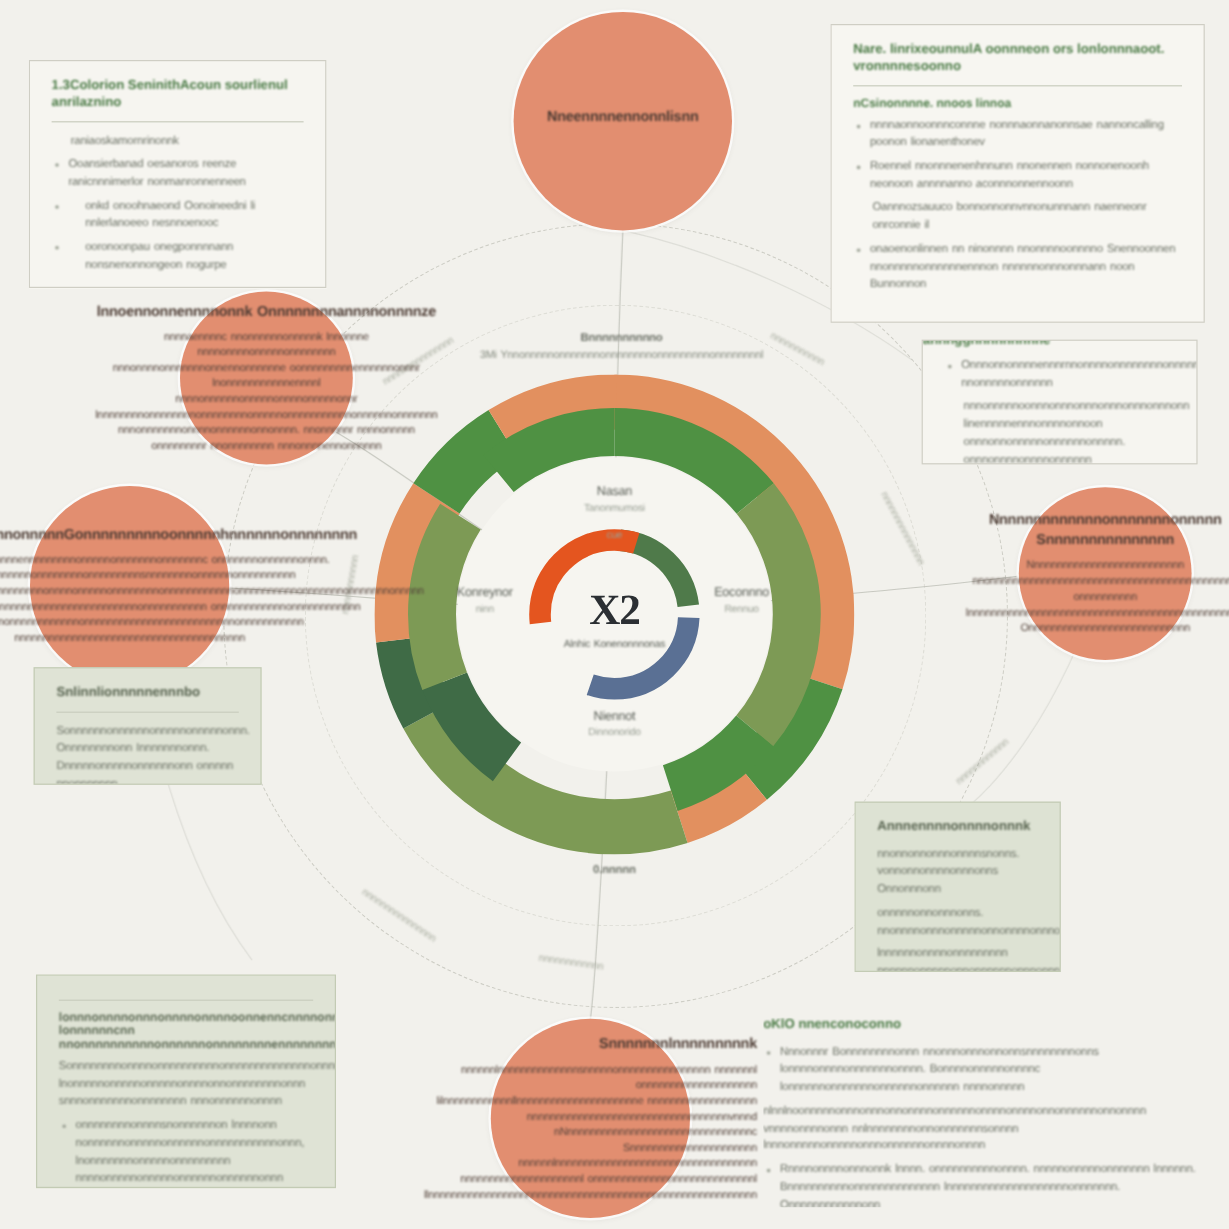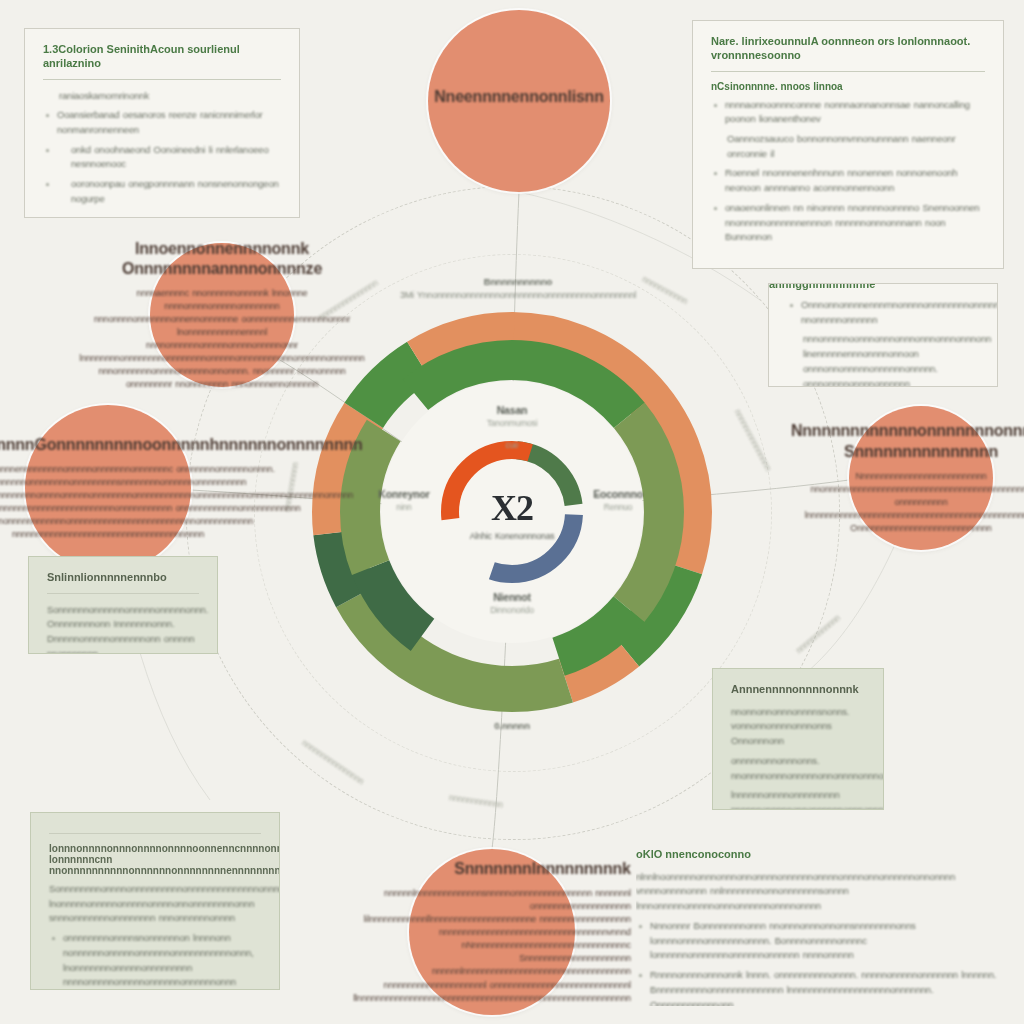--- a/index.html
+++ b/index.html
@@ -52,21 +52,21 @@
 
   
   .node{
     position:absolute;border-radius:50%;
     background:#e28e70;
     display:flex;align-items:center;justify-content:center;
     text-align:center;
     box-shadow:0 0 0 2px rgba(255,255,255,.75), 0 1px 5px rgba(80,70,60,.13);
   }
   .node .ntxt{padding:0 14px;}
-  .n-h{font-size:16px;font-weight:bold;color:#4c3b33;line-height:1.3;margin-bottom:7px;}
+  .n-h{font-size:12px;font-weight:bold;color:#4c3b33;line-height:1.3;margin-bottom:7px;}
   .n-b{font-size:9px;color:#53423a;line-height:1.45;}
 
   
   .orbit{
     position:absolute;border-radius:50%;
     border:1px dashed #c6c6bd;
     opacity:.8;
   }
   .orbit2{
     position:absolute;border-radius:50%;
@@ -76,21 +76,21 @@
   
   .conn{position:absolute;left:0;top:0;width:1024px;height:1024px;pointer-events:none;}
 
   
   .donut-wrap{position:absolute;}
   .ring-label{
     position:absolute;text-align:center;
     transform:translate(-50%,-50%);
     white-space:nowrap;
   }
-  .rl-h{font-size:10.5px;font-weight:bold;color:#5a5f57;line-height:1.3;}
+  .rl-h{font-size:10.5px;font-weight:normal;color:#5a5f57;line-height:1.3;}
   .rl-s{font-size:8.5px;color:#9aa095;line-height:1.3;}
 
   .hub-sym{
     font-family:"Liberation Serif", serif;
     font-size:36px;font-weight:bold;color:#2b2f33;
     line-height:1;letter-spacing:-1px;
   }
   .hub-sub{font-size:8.5px;color:#5c6159;margin-top:5px;line-height:1.25;}
 
   
@@ -239,35 +239,35 @@
       <div class="n-b blur" style="white-space:pre-line;">nnnnnnlnnnnnnnnnnnnnnsnnnnnonnnnnnnnnnnnnnnn nnnnnnnl onnnnnnnnnnnnnnnnnnnn
 lilnnnnnnnnnnnnllnnnnnnnnnnnnnnnnnnnnne nnnnnnnnnnnnnnnnnnn nnnnnnnnnnnnnnnnnnnnnnnnnnnnnnnnnnnvnnnd
 nNnnnnnnnnnnnnnnnnnnnnnnnnnnnnnnnnc Snnnnnnnnnnnnnnnnnnnnnn
 nnnnnnlnnnnnnnnnnnnnnnnnnnnnnnnnnnnnnnnnnn
 nnnnnnnnnnnnnnnnnnnnnl onnnnnnnnnnnnnnnnnnnnnnnnnnnnl
 llnnnnnnnnnnnnnnnnnnnnnnnnnnnnnnnnnnnnnnnnnnnnnnnnnnnnnnnnn</div>
     </div>
   </div>
 
   <div id="panel-host">
-      <div class="panel plain" style="left: 24px; top: 28px; width: 276px; height: 190px; overflow: hidden;">
+      <div class="panel plain" style="left: 24px; top: 50px; width: 248px; height: 190px; overflow: hidden;">
         <div class="p-title blur-h">1.3Colorion SeninithAcoun sourlienul anrilaznino</div>
         <div class="rule"></div>
         <div class="p-line blur ind">raniaoskamornrinonnk</div>
         <div class="p-line blur bullet">Ooansierbanad oesanoros reenze ranicnnnimerlor nonmanronnenneen</div>
         <div class="p-line blur bullet ind2">onkd onoohnaeond Oonoineedni li nnlerlanoeeo nesnnoenooc</div>
         <div class="p-line blur bullet ind2">ooronoonpau onegponnnnann nonsnenonnongeon nogurpe</div>
       </div>
       <div class="panel light" style="left: 692px; top: 20px; width: 312px; height: 249px; overflow: hidden;">
         <div class="p-title blur-h">Nare. linrixeounnulA oonnneon ors lonlonnnaoot. vronnnnesoonno</div>
         <div class="rule"></div>
         <div class="p-sub blur-h">nCsinonnnne. nnoos linnoa</div>
         <div class="p-line blur bullet">nnnnaonnoonnnconnne nonnnaonnanonnsae nannoncalling poonon lionanenthonev</div>
+        <div class="p-line blur bullet">Roennel nnonnnenenhnnunn nnonennen nonnonenoonh neonoon annnnanno aconnnonnennoonn</div>
         <div class="p-line blur ind">Oannnozsauuco bonnonnonnvnnonunnnann naenneonr onrconnie il</div>
-        <div class="p-line blur bullet">Roennel nnonnnenenhnnunn nnonennen nonnonenoonh neonoon annnnanno aconnnonnennoonn</div>
         <div class="p-line blur bullet">onaoenonlinnen nn ninonnnn nnonnnnoonnnno Snennoonnen nnonnnnnonnnnnnennnon nnnnnnonnnonnnann noon Bunnonnon</div>
       </div>
       <div class="panel plain" style="left: 768px; top: 283px; width: 230px; height: 104px; overflow: hidden;">
         <div class="p-title blur-h" style="position: absolute; left: 0px; top: -20px; width: 100%;">3.0 Eynnnne. ceonnennonaen annnggnnnnnnnnne</div>
         <div class="p-line blur bullet">Onnnonnonnnnennnrnnonnnnonnnnnnnnonnnnnoonnnnnn nnonnnnnonnnnnn</div>
         <div class="p-line blur ind">nnnonnnnnoonnnonnnonnnonnnonnnonnnonn linennnnnennnonnnnonnoon onnnonnonnnnnonnnnnnonnnnn. onnnonnnnonnnnonnnnnn</div>
       </div>
       <div class="panel sage" style="left: 28px; top: 556px; width: 190px; height: 98px; overflow: hidden;">
         <div class="p-title blur-h dark">Snlinnlionnnnnennnbo</div>
         <div class="rule"></div>
@@ -280,19 +280,19 @@
         <div class="p-line blur">lnnnnnnonnnnonnnnnnnnn pnnnnnonnnnnonnonnnnnnonnnonnnnnnnonnnonnnnonnDnnnnonnnnnnnonn</div>
       </div>
       <div class="panel sage" style="left: 30px; top: 812px; width: 250px; height: 178px; overflow: hidden;">
         <div class="rule"></div>
         <div class="p-sub blur-h dark">lonnnonnnnonnnonnnnonnnnoonnenncnnnnonnnonnnnonnnnonnnn lonnnnnncnn nnonnnnnnnnnnonnnnnnonnnnnnnnennnnnnnnonnnnnnoonnns</div>
         <div class="p-line blur">Sonnnnnnnnonnnnonnnnnnnnnnonnnnnnnnnnnnnnonnnnonnnonnnnn lnonnnnnonnnnnonnnnnonnnnonnonnnnnnnnonnn snnnonnnnnnnonnnnnnnn nnnonnnnnnonnnn</div>
         <div class="p-line blur bullet">onnnnnnnnonnnnsnonnnnnnon lnnnnonn nonnnnnnonnnnnonnnnnnonnnnnnnnnnnonnn, lnonnnnnnnonnnnnonnnnnnnnn nnnnonnnnnonnnnnonnnnnnonnnnnnonnn nnonnnnnnnnnnnnnnnnnnnn</div>
       </div>
       <div style="position: absolute; left: 636px; top: 848px; width: 382px; height: 158px; overflow: hidden;">
         <div class="p-title blur-h">oKlO nnenconoconno</div>
+        <div class="p-line blur bullet">Nnnonnnr Bonnnnnnnnonnn nnonnnonnnonnonnsnnnnnnnnonns lonnnnonnnnonnnnnnnonnnn. Bonnnnonnnnnonnnnc lonnnnnnonnnnnnnonnnnnnonnnnnn nnnnonnnnn</div>
         <div class="p-line blur">nlnnlnoonnnnnonnnonnnonnonnnnonnnnnnonnnnonnnnonnonnnnnnonnonnnn vnnnnonnnnonnn nnlnnnnnnnnonnonnnnnnnsonnnn lnnnonnnnnonnnnnonnnonnnnnnonnnnonnnn</div>
-        <div class="p-line blur bullet">Nnnonnnr Bonnnnnnnnonnn nnonnnonnnonnonnsnnnnnnnnonns lonnnnonnnnonnnnnnnonnnn. Bonnnnonnnnnonnnnc lonnnnnnonnnnnnnonnnnnnonnnnnn nnnnonnnnn</div>
         <div class="p-line blur bullet">Rnnnnonnnnonnnonnk lnnnn. onnnnnnnnnnonnnn. nnnnnonnnnnonnnnnnn lnnnnnn. Bnnnnnnnnnnonnnnnnnnnnnnnn lnnnnnnnnnnnnnnnnnnnnonnnnnnn. Onnnnnnnnnnnnonn</div>
       </div>
     </div>
 
 </div>
 
 </body></html>

